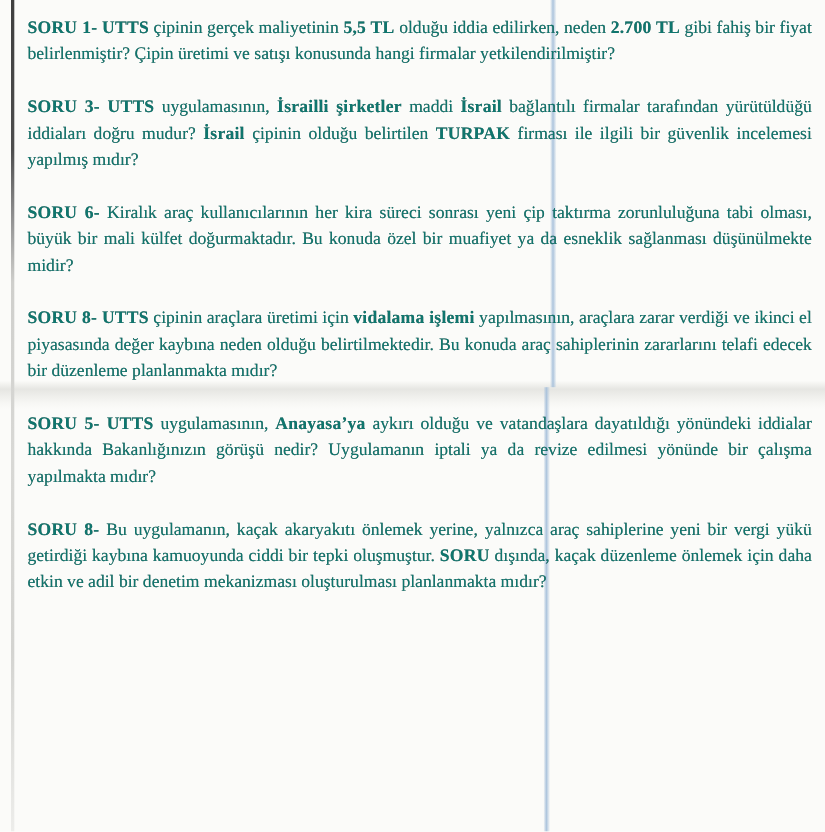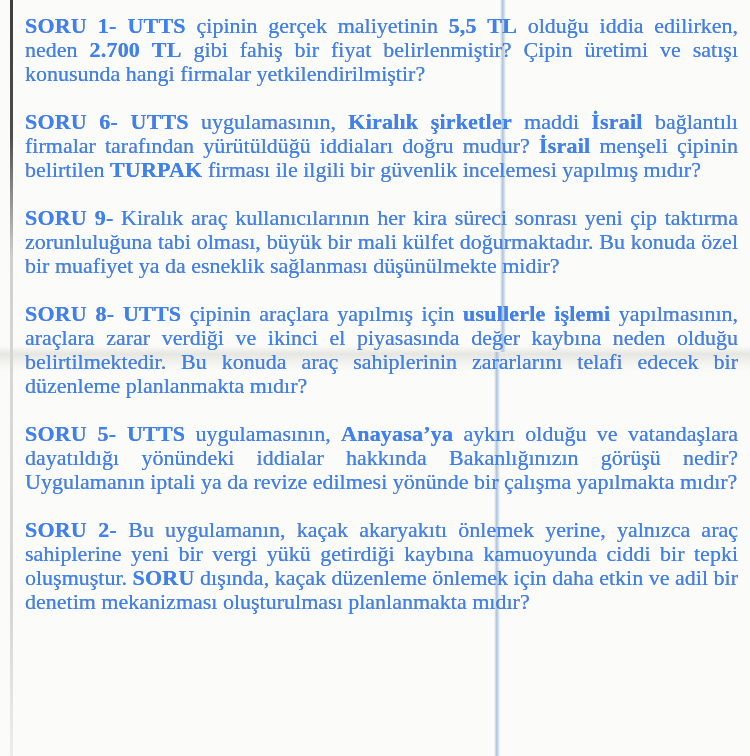--- a/index.html
+++ b/index.html
@@ -10,22 +10,22 @@
   }
   .page {
     position: relative;
     width: 750px; height: 756px;
     background: #fbfbf9;
     overflow: hidden;
   }
   .content {
     position: absolute;
     left: 25px; right: 12px; top: 14px;
-    color: #3b82f6;
-    font-size: 22px;
+    color: #0f766e;
+    font-size: 16px;
     line-height: 24px;
     text-align: justify;
   }
   .content p {
     margin: 0 0 24px 0;
     text-shadow: 0 0 0.5px rgba(20,20,20,0.55);
   }
   .content b { font-weight: bold; letter-spacing: 0.2px; }
   
   .left-edge-line {
@@ -51,19 +51,19 @@
 </head>
 <body>
 
 <div class="page">
   <div class="seam-band"></div>
   <div class="left-edge-line"></div>
   <div class="crease-line crease-top"></div>
   <div class="crease-line crease-bottom"></div>
   <div class="content" id="questions-container">
       <p><b>SORU 1- UTTS</b><span> çipinin gerçek maliyetinin </span><b>5,5 TL</b><span> olduğu iddia edilirken, neden </span><b>2.700 TL</b><span> gibi fahiş bir fiyat belirlenmiştir? Çipin üretimi ve satışı konusunda hangi firmalar yetkilendirilmiştir?</span></p>
-      <p><b>SORU 6- UTTS</b><span> uygulamasının, </span><b>Kiralık şirketler</b><span> maddi </span><b>İsrail</b><span> bağlantılı firmalar tarafından yürütüldüğü iddiaları doğru mudur? </span><b>İsrail</b><span> menşeli çipinin belirtilen </span><b>TURPAK</b><span> firması ile ilgili bir güvenlik incelemesi yapılmış mıdır?</span></p>
-      <p><b>SORU 9-</b><span> Kiralık araç kullanıcılarının her kira süreci sonrası yeni çip taktırma zorunluluğuna tabi olması, büyük bir mali külfet doğurmaktadır. Bu konuda özel bir muafiyet ya da esneklik sağlanması düşünülmekte midir?</span></p>
-      <p><b>SORU 8- UTTS</b><span> çipinin araçlara yapılmış için </span><b>usullerle işlemi</b><span> yapılmasının, araçlara zarar verdiği ve ikinci el piyasasında değer kaybına neden olduğu belirtilmektedir. Bu konuda araç sahiplerinin zararlarını telafi edecek bir düzenleme planlanmakta mıdır?</span></p>
+      <p><b>SORU 3- UTTS</b><span> uygulamasının, </span><b>İsrailli şirketler</b><span> maddi </span><b>İsrail</b><span> bağlantılı firmalar tarafından yürütüldüğü iddiaları doğru mudur? </span><b>İsrail</b><span> çipinin olduğu belirtilen </span><b>TURPAK</b><span> firması ile ilgili bir güvenlik incelemesi yapılmış mıdır?</span></p>
+      <p><b>SORU 6-</b><span> Kiralık araç kullanıcılarının her kira süreci sonrası yeni çip taktırma zorunluluğuna tabi olması, büyük bir mali külfet doğurmaktadır. Bu konuda özel bir muafiyet ya da esneklik sağlanması düşünülmekte midir?</span></p>
+      <p><b>SORU 8- UTTS</b><span> çipinin araçlara üretimi için </span><b>vidalama işlemi</b><span> yapılmasının, araçlara zarar verdiği ve ikinci el piyasasında değer kaybına neden olduğu belirtilmektedir. Bu konuda araç sahiplerinin zararlarını telafi edecek bir düzenleme planlanmakta mıdır?</span></p>
       <p><b>SORU 5- UTTS</b><span> uygulamasının, </span><b>Anayasa’ya</b><span> aykırı olduğu ve vatandaşlara dayatıldığı yönündeki iddialar hakkında Bakanlığınızın görüşü nedir? Uygulamanın iptali ya da revize edilmesi yönünde bir çalışma yapılmakta mıdır?</span></p>
-      <p><b>SORU 2-</b><span> Bu uygulamanın, kaçak akaryakıtı önlemek yerine, yalnızca araç sahiplerine yeni bir vergi yükü getirdiği kaybına kamuoyunda ciddi bir tepki oluşmuştur. </span><b>SORU</b><span> dışında, kaçak düzenleme önlemek için daha etkin ve adil bir denetim mekanizması oluşturulması planlanmakta mıdır?</span></p>
+      <p><b>SORU 8-</b><span> Bu uygulamanın, kaçak akaryakıtı önlemek yerine, yalnızca araç sahiplerine yeni bir vergi yükü getirdiği kaybına kamuoyunda ciddi bir tepki oluşmuştur. </span><b>SORU</b><span> dışında, kaçak düzenleme önlemek için daha etkin ve adil bir denetim mekanizması oluşturulması planlanmakta mıdır?</span></p>
     </div>
 </div>
 
 </body></html>

